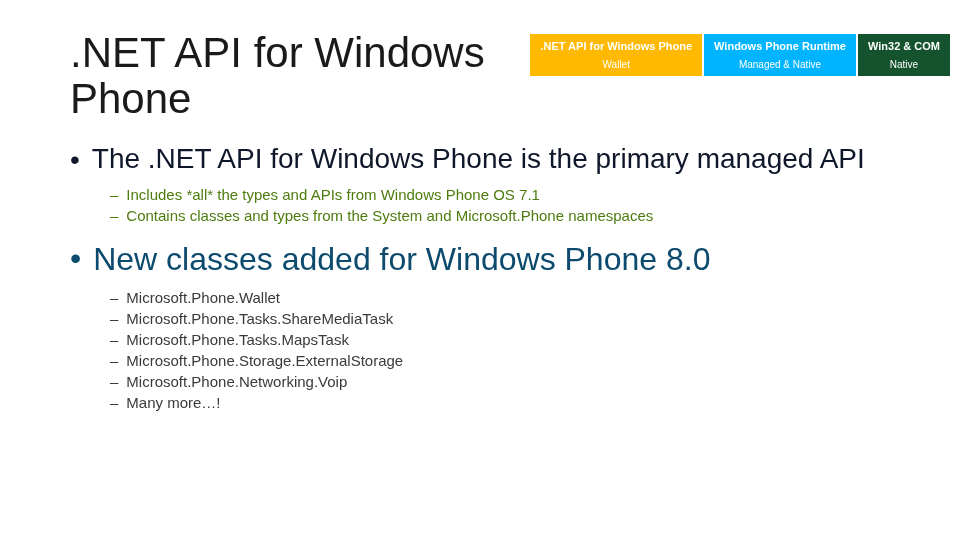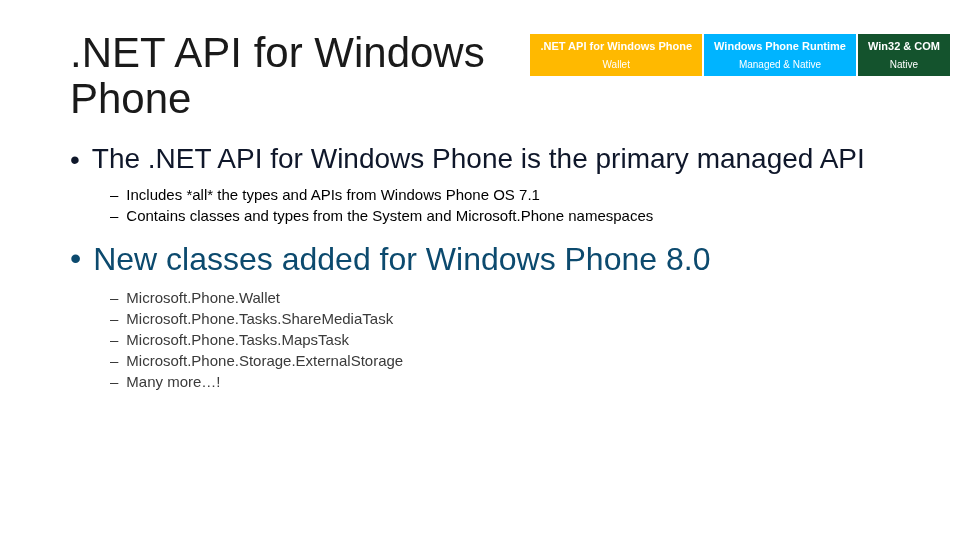--- a/index.html
+++ b/index.html
@@ -108,21 +108,21 @@
     }
 
     .sub-bullets {
       margin-left: 40px;
       margin-bottom: 16px;
     }
 
     .sub-bullet {
       font-size: 15px;
       font-weight: 300;
-      color: #000000;
+      color: #4d7c0f;
       margin-bottom: 4px;
       display: flex;
       align-items: flex-start;
     }
 
     .sub-bullet::before {
       content: '–';
       margin-right: 8px;
       flex-shrink: 0;
     }
@@ -211,18 +211,21 @@
       <div class="sub-bullet-2">
         <span>Microsoft.Phone.Tasks.ShareMediaTask</span>
       </div>
       <div class="sub-bullet-2">
         <span>Microsoft.Phone.Tasks.MapsTask</span>
       </div>
       <div class="sub-bullet-2">
         <span>Microsoft.Phone.Storage.ExternalStorage</span>
       </div>
       <div class="sub-bullet-2">
+        <span>Microsoft.Phone.Networking.Voip</span>
+      </div>
+      <div class="sub-bullet-2">
         <span>Many more…!</span>
       </div>
     </div>
 
   </div>
 </div>
 
 </body></html>

